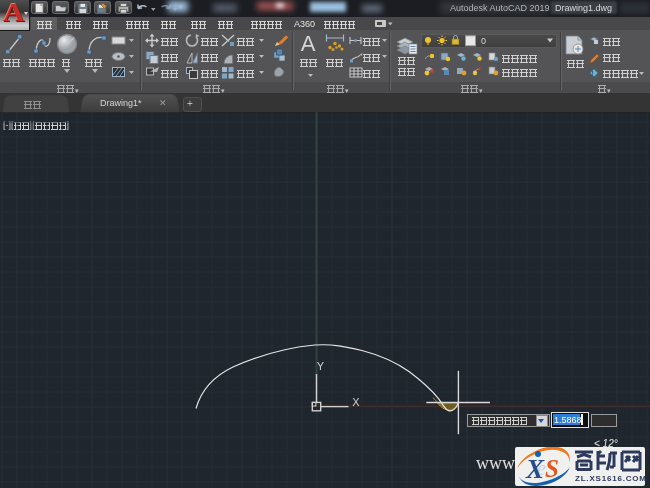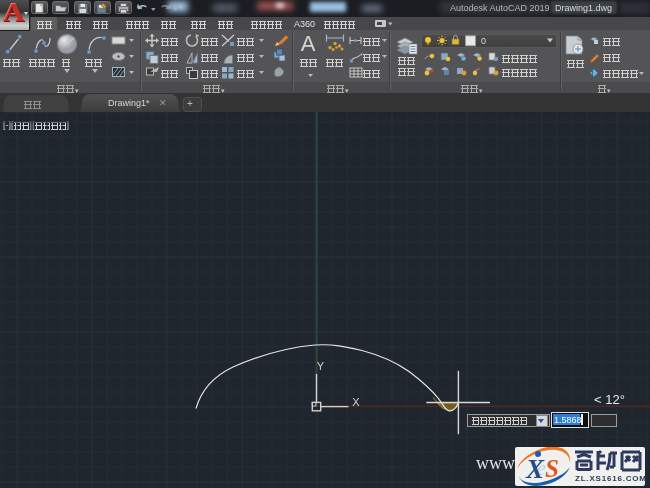--- a/index.html
+++ b/index.html
@@ -345,21 +345,21 @@
 <div class="abs lbl" style="left:57px;top:84px;"><span class="gd"></span><span class="gd"></span><span style="color:#bbb;font-size:7px;">▾</span></div>
 <div class="abs lbl" style="left:203px;top:84px;"><span class="gd"></span><span class="gd"></span><span style="color:#bbb;font-size:7px;">▾</span></div>
 <div class="abs lbl" style="left:327px;top:84px;"><span class="gd"></span><span class="gd"></span><span style="color:#bbb;font-size:7px;">▾</span></div>
 <div class="abs lbl" style="left:461px;top:84px;"><span class="gd"></span><span class="gd"></span><span style="color:#bbb;font-size:7px;">▾</span></div>
 <div class="abs lbl" style="left:598px;top:84px;"><span class="gd"></span><span style="color:#bbb;font-size:7px;">▾</span></div>
 
 <div id="filetabs"></div>
 <div class="abs" style="left:4px;top:95px;width:64px;height:17px;background:#414141;border-radius:6px 6px 0 0;transform:perspective(20px) rotateX(4deg);"></div>
 <div class="abs lbl" style="left:24px;top:100px;"><span class="g" style="opacity:.55"></span><span class="g" style="opacity:.55"></span></div>
 <div class="abs" style="left:82px;top:94px;width:96px;height:18px;background:linear-gradient(#525252,#3c3c3c);border-radius:6px 6px 0 0;transform:perspective(20px) rotateX(4deg);"></div>
-<div class="abs lbl" style="left:108px;top:99px;color:#d4d4d4;font-size:9px;">Drawing1*</div>
+<div class="abs lbl" style="left:100px;top:99px;color:#d4d4d4;font-size:9px;">Drawing1*</div>
 <div class="abs lbl" style="left:159px;top:99px;color:#9a9a9a;font-size:9px;">✕</div>
 <div class="abs" style="left:183px;top:97px;width:17px;height:13px;background:#3c3c3c;border:1px solid #4e4e4e;border-radius:3px;"></div>
 <div class="abs lbl" style="left:187px;top:100px;color:#bbb;font-size:10px;">+</div>
 
 <div class="abs lbl" style="left:3px;top:121px;color:#cfcfcf;font-size:9px;">[-][<span class="g" style="width:7px"></span><span class="g" style="width:7px"></span>][<span class="g" style="width:7px"></span><span class="g" style="width:7px"></span><span class="g" style="width:7px"></span><span class="g" style="width:7px"></span>]</div>
 
 <svg class="abs" style="left:0;top:0" width="650" height="488" viewBox="0 0 650 488">
 <defs>
 <clipPath id="cv">
           <rect x="0" y="112" width="650" height="376"></rect>
@@ -396,21 +396,21 @@
 
 <div class="abs" style="left:467px;top:414px;width:81px;height:11px;background:#2e2e2e;border:1px solid #9a9a9a;"></div>
 <div class="abs lbl" style="left:472px;top:416px;"><span class="g" style="width:7px;height:8px"></span><span class="g" style="width:7px;height:8px"></span><span class="g" style="width:7px;height:8px"></span><span class="g" style="width:7px;height:8px"></span><span class="g" style="width:7px;height:8px"></span><span class="g" style="width:7px;height:8px"></span><span class="g" style="width:7px;height:8px"></span></div>
 <div class="abs" style="left:536px;top:415px;width:10px;height:10px;background:#d8d8d8;border:1px solid #888;"></div>
 <div class="abs" style="left:538px;top:419px;width:0;height:0;border-left:3px solid transparent;border-right:3px solid transparent;border-top:4px solid #2255aa;"></div>
 <div class="abs" style="left:551px;top:412px;width:36px;height:14px;background:#0f0f0f;border:1px solid #e0e0e0;"></div>
 <div class="abs" style="left:553px;top:414px;width:27px;height:11px;background:#2e7cd6;"></div>
 <div class="abs lbl" style="left:554px;top:416px;color:#fff;font-size:9px;">1.5868</div>
 <div class="abs" style="left:581px;top:414px;width:1.5px;height:11px;background:#f0f0f0;"></div>
 <div class="abs" style="left:591px;top:414px;width:24px;height:11px;background:#2e2e2e;border:1px solid #9a9a9a;"></div>
-<div class="abs lbl" style="left:594px;top:396px;color:#e8e8e8;font-size:13px;">&lt; 12°</div>
+<div class="abs lbl" style="left:594px;top:440px;color:#e8e8e8;font-size:10px;font-style:italic;">&lt; 12°</div>
 
 <div class="abs lbl" style="left:476px;top:453px;color:#e0e0e0;font:18px 'Liberation Serif',serif;">www.</div>
 <div class="abs" style="left:515px;top:447px;width:130px;height:39px;background:#f0f0ee;border-radius:2px;"></div>
 <svg class="abs" style="left:515px;top:447px" width="130" height="39" viewBox="0 0 130 39">
 <text x="22" y="28" font-family="Liberation Serif" font-size="20" fill="#b8d4e8" font-style="italic">e</text>
 <g transform="translate(29,19) rotate(-16)">
 <path d="M-27,3 C-26,11 -14,15.5 0,15 C11,14.7 20,12 24.5,8 C21,14 10,18.5 -2,18.5 C-16.5,18.5 -26.5,12 -27,3 Z" fill="#1660b0"></path>
 <path d="M-26,-5.5 C-17,-13.5 0,-16.5 12,-13.5 C23,-10.5 28,-3.5 25.5,4 C31,-6 23,-15.5 9,-17.2 C-5,-18.8 -21,-13 -26,-5.5 Z" fill="#f07820"></path>
 </g>
 <circle cx="23" cy="7" r="3" fill="#1660b0"></circle>

